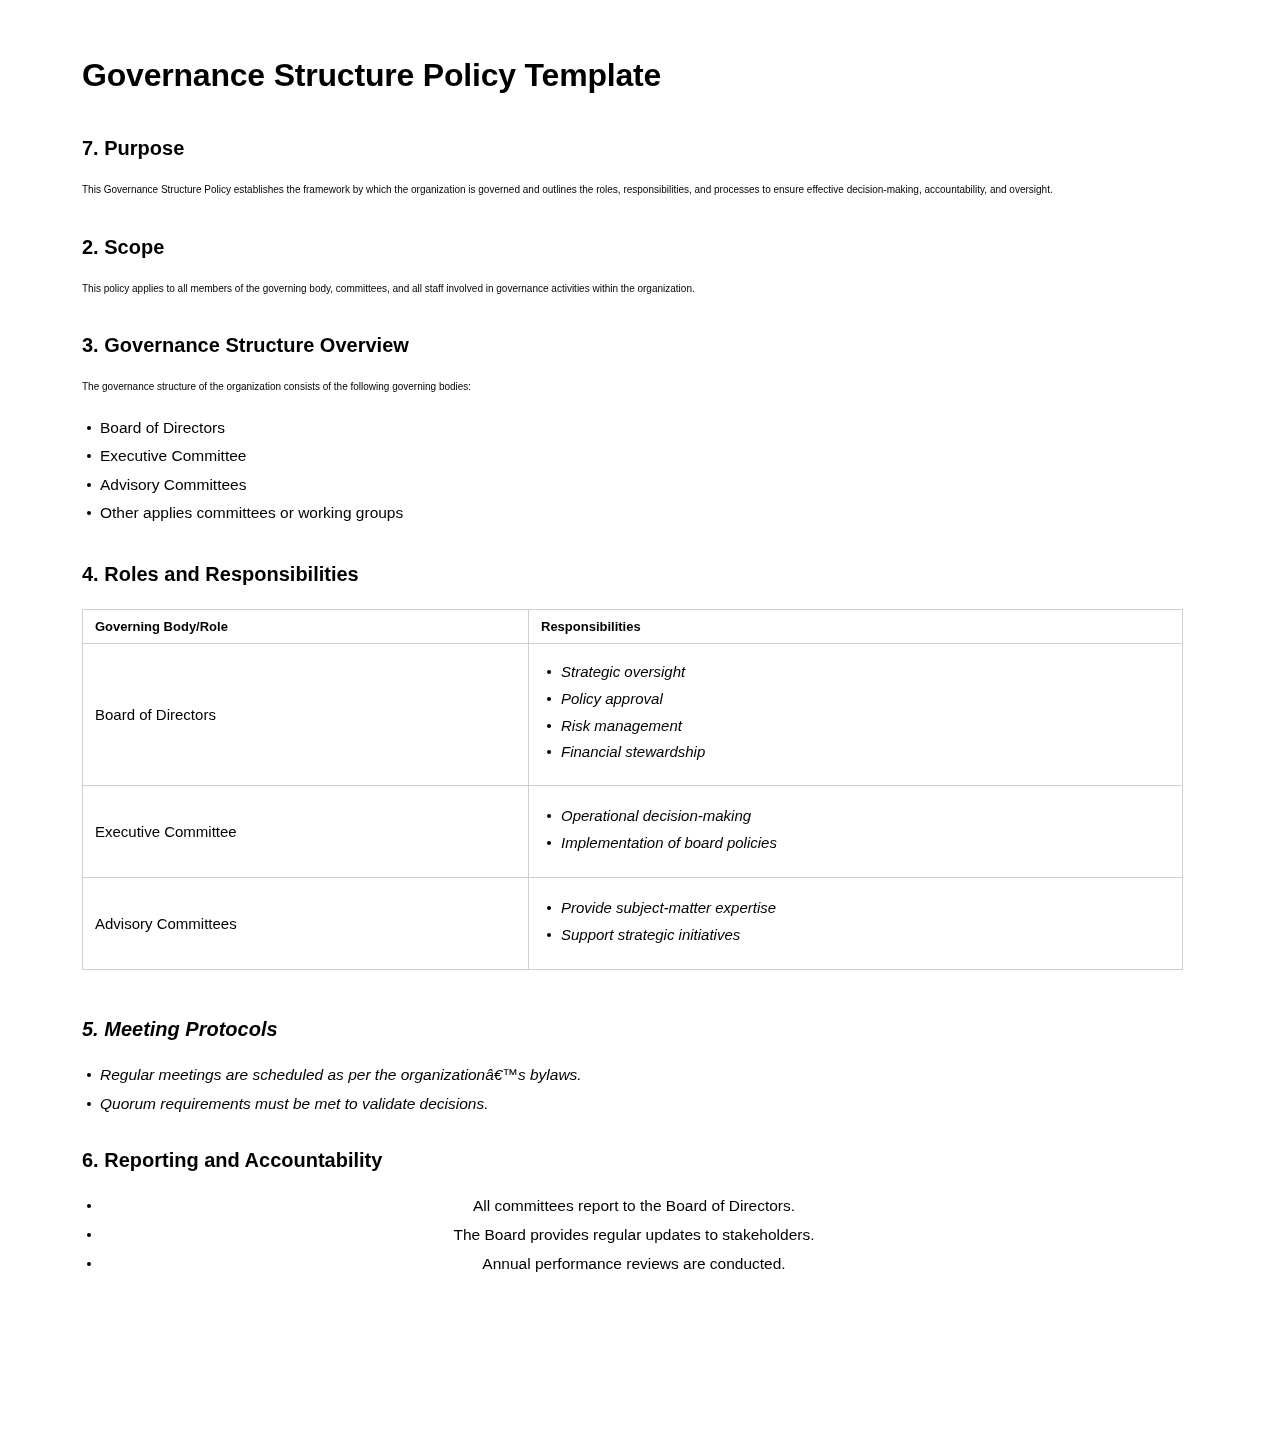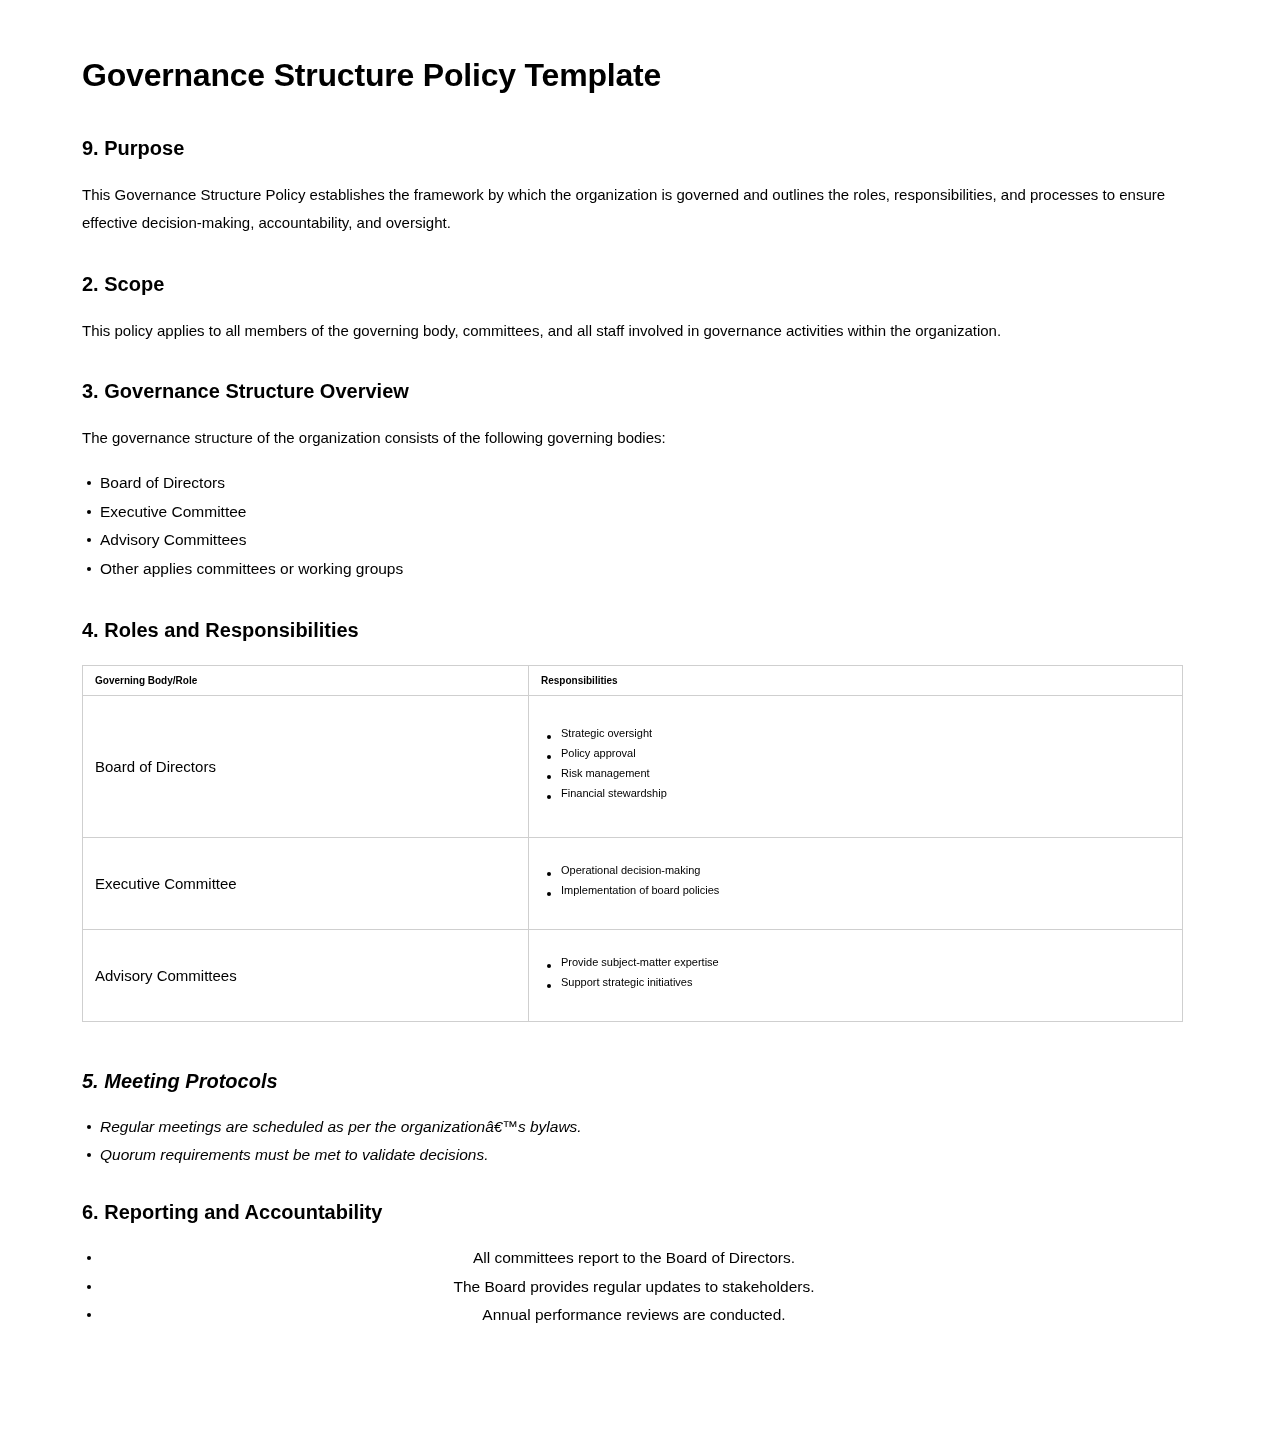--- a/index.html
+++ b/index.html
@@ -39,21 +39,21 @@
     font-weight: bold;
     line-height: 1.3;
     margin: 0 0 20px 0;
     color: #000;
   }
   .section-block { margin-bottom: 34px; }
   .section-block.tight { margin-bottom: 30px; }
 
   
   .para {
-    font-size: 15px;
+    font-size: 10px;
     line-height: 1.85;
     margin: 0 0 6px 0;
     color: #000;
     max-width: 1088px;
   }
   .para.last { margin-bottom: 0; }
 
   
   ul.bullets {
     list-style: none;
@@ -94,66 +94,67 @@
   table.roles td {
     border: 1px solid #cfcfcf;
     text-align: left;
     vertical-align: middle;
     padding: 9px 12px;
     font-size: 15px;
     color: #000;
   }
   table.roles th {
     font-weight: bold;
-    font-size: 10px;
+    font-size: 13px;
     padding: 9px 12px;
     vertical-align: middle;
   }
   table.roles td.role-cell {
     font-size: 15px;
     font-weight: normal;
   }
   table.roles td.resp-cell { padding: 12px 12px 16px 12px; }
   table.roles tr.r1 td { height: 142px; }
   table.roles tr.r2 td { height: 92px; }
   table.roles tr.r3 td { height: 92px; }
 
   ul.cell-bullets {
     list-style: none;
     margin: 0;
     padding: 0;
   }
   ul.cell-bullets li {
     position: relative;
-    font-size: 11px;
+    font-size: 15px;
     line-height: 1.72;
     padding-left: 20px;
     margin: 0 0 1px 0;
     color: #000;
+    font-style: italic;
   }
   ul.cell-bullets li::before {
     content: "";
     position: absolute;
     left: 6px;
     top: 11px;
     width: 4px;
     height: 4px;
     border-radius: 50%;
     background: #000;
   }
 </style>
 </head>
 <body>
 
 <div class="page">
 
   <h1 class="doc-title">Governance Structure Policy Template</h1>
 
   <div class="section-block">
-    <h2 class="section-heading">9. Purpose</h2>
+    <h2 class="section-heading">7. Purpose</h2>
     <p class="para last">This Governance Structure Policy establishes the framework by which the organization is governed and outlines the roles, responsibilities, and processes to ensure effective decision-making, accountability, and oversight.</p>
   </div>
 
   <div class="section-block">
     <h2 class="section-heading">2. Scope</h2>
     <p class="para last">This policy applies to all members of the governing body, committees, and all staff involved in governance activities within the organization.</p>
   </div>
 
   <div class="section-block">
     <h2 class="section-heading">3. Governance Structure Overview</h2>

